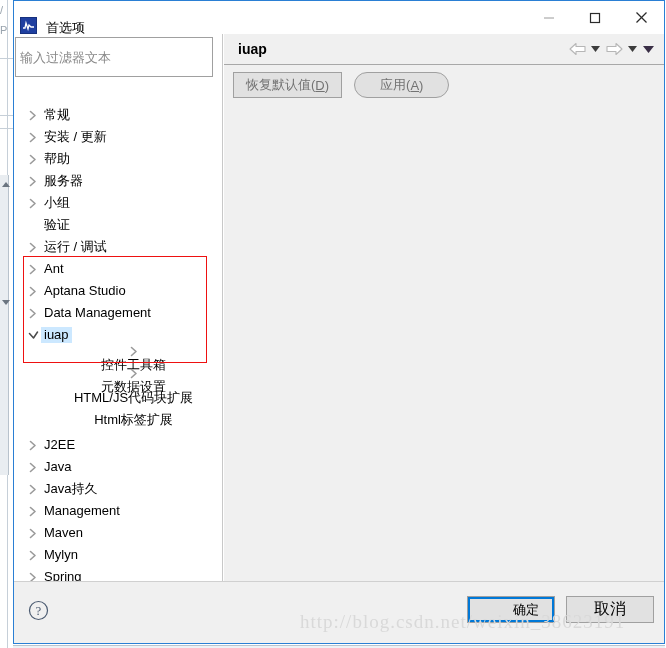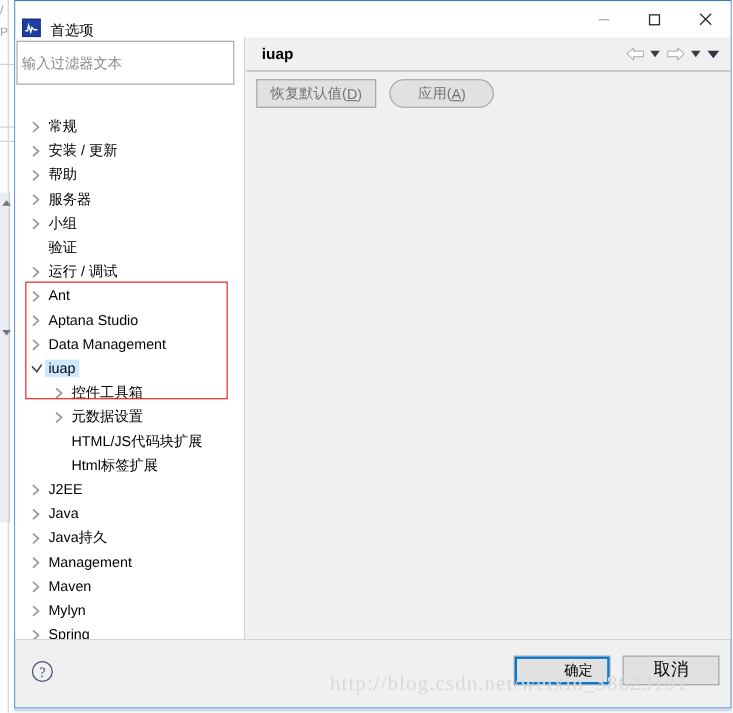--- a/index.html
+++ b/index.html
@@ -192,21 +192,21 @@
     flex: 0 0 auto;
   }
   .tw-label {
     padding: 1px 3px 2px 3px;
     line-height: 1;
   }
   .tree-row.selected .tw-label {
     background: #cce8ff;
   }
   .lvl0 { padding-left: 11px; }
-  .lvl1 { padding-left: 32px; }
+  .lvl1 { padding-left: 32px; flex-direction: column; }
 
   
   .redbox {
     position: absolute;
     left: 9px;
     top: 222px;
     width: 184px;
     height: 107px;
     border: 1px solid #ee1111;
     box-sizing: border-box;

